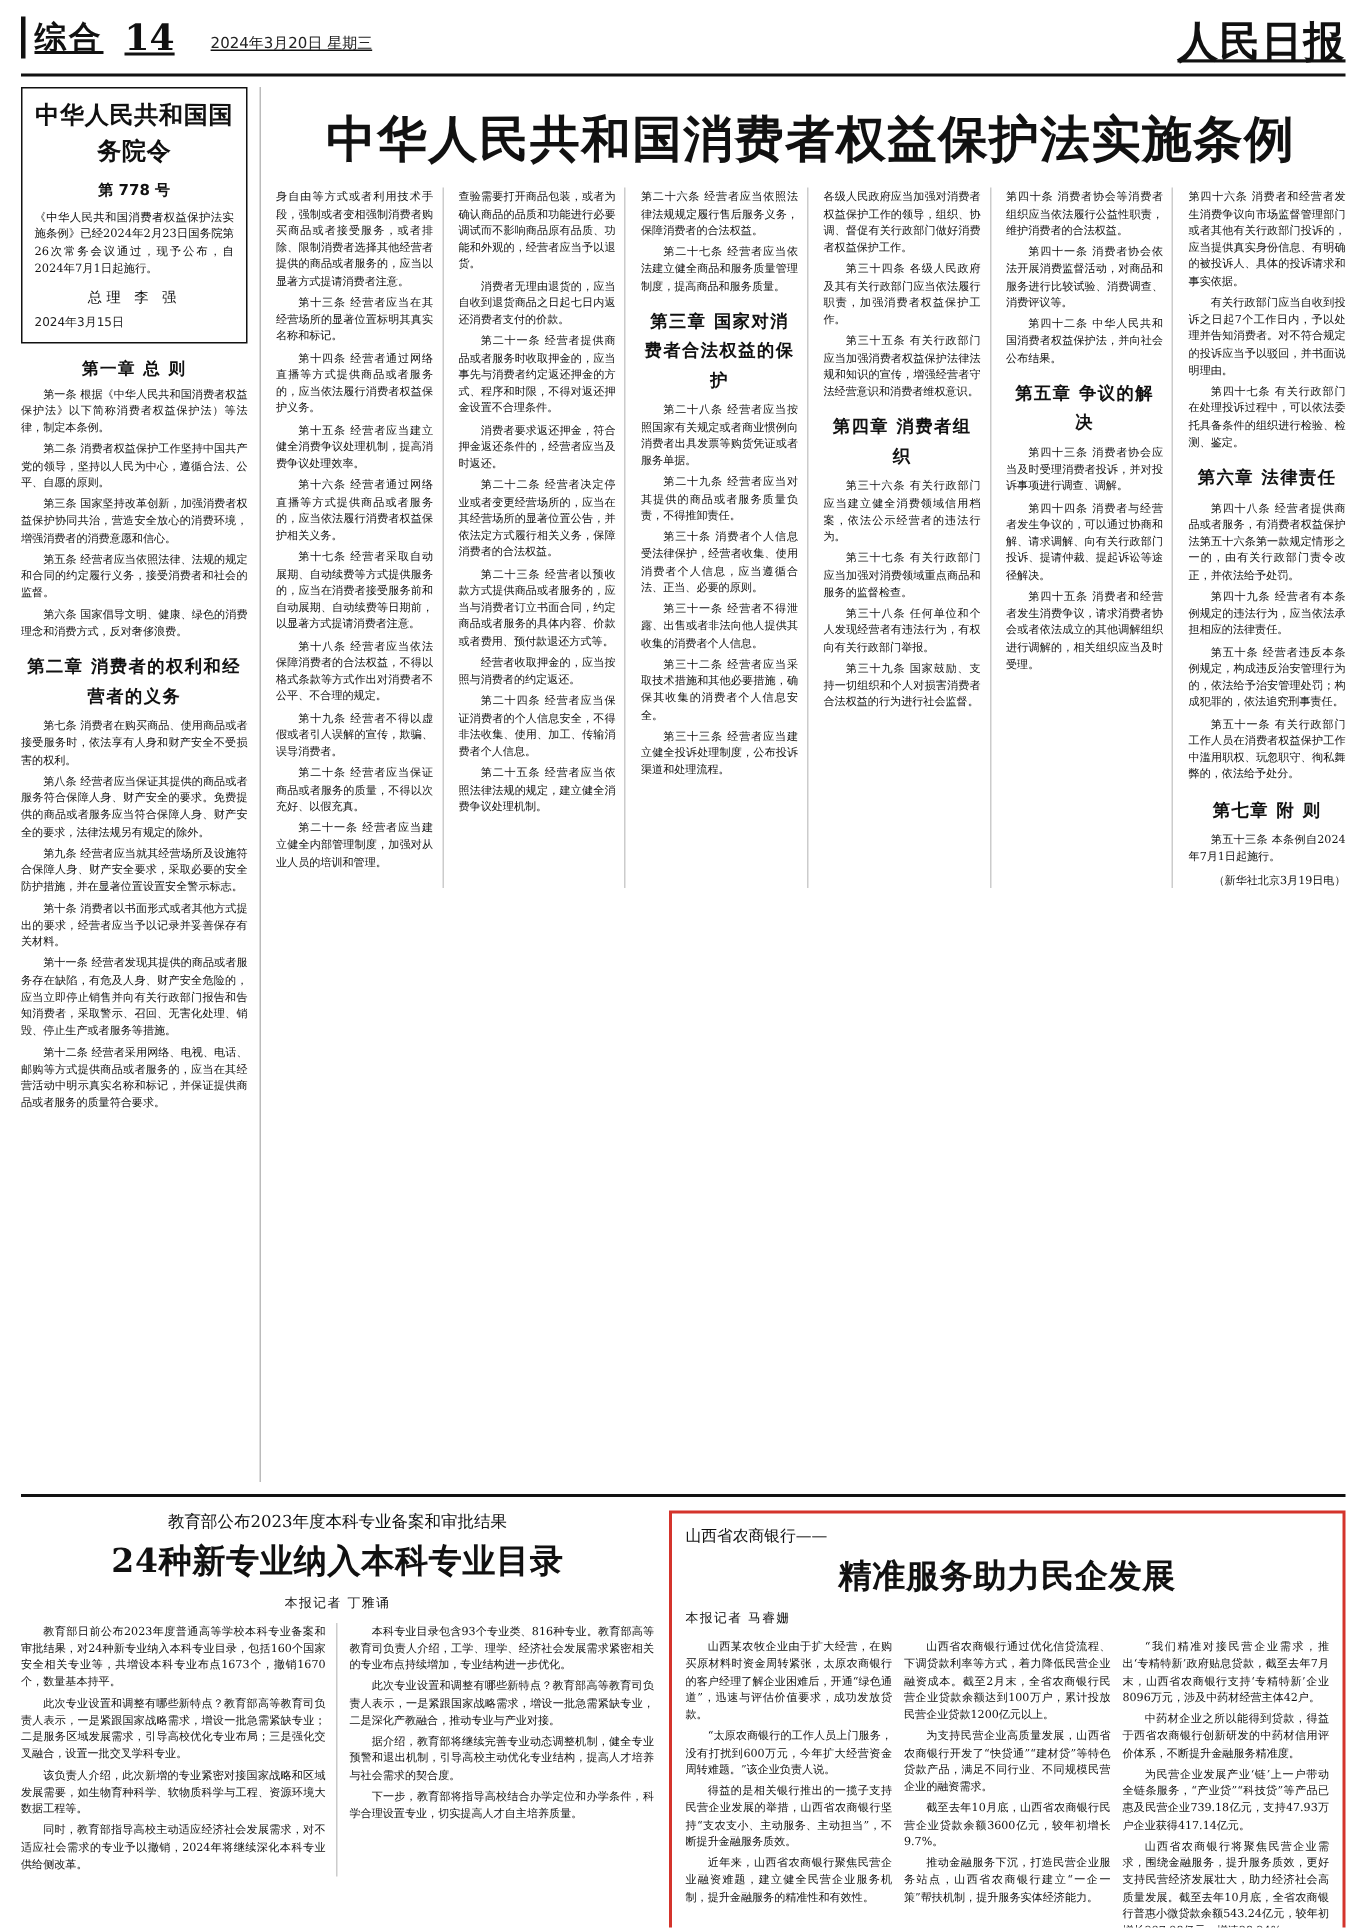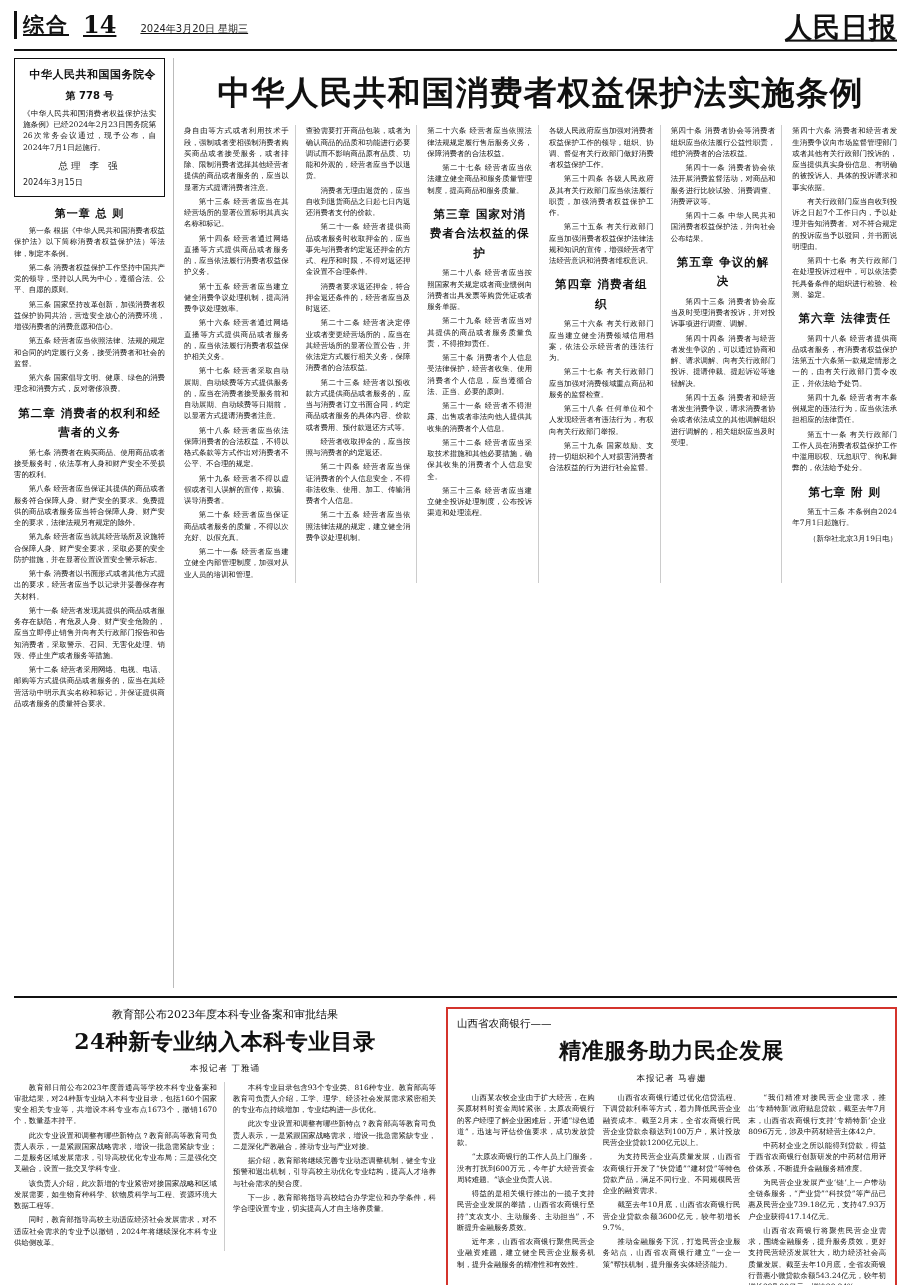--- a/index.html
+++ b/index.html
@@ -60,22 +60,22 @@
     padding-right:8px;
     border-right:1px solid #bbb;
     box-sizing:border-box;
   }
   .decree-box{
     border:1px solid #111;
     padding:7px 8px 8px 8px;
     box-sizing:border-box;
   }
   .decree-title{
-    text-align:right;font-weight:bold;font-size:11px;
-    font-family:Liberation Serif, serif;
+    text-align:center;font-weight:bold;font-size:16px;
+    font-family:Liberation Mono, monospace;
     letter-spacing:0.5px;line-height:1.5;
   }
   .decree-no{
     text-align:center;font-size:10px;margin-top:6px;font-weight:bold;
   }
   .decree-body{
     font-size:7.6px;line-height:1.5;margin-top:5px;text-align:justify;
     font-family:"DejaVu Serif","Liberation Serif",serif;
   }
   .decree-sign{
@@ -148,21 +148,21 @@
     box-sizing:border-box;
     padding:8px 9px;
     position:relative;
   }
   .ad-kicker{font-size:10.5px;font-family:"DejaVu Serif","Liberation Serif",serif;}
   .ad-headline{
     font-family:"DejaVu Serif","Liberation Serif",serif;
     font-size:22px;font-weight:bold;text-align:center;margin-top:5px;
     letter-spacing:0.5px;
   }
-  .ad-byline{text-align:center;font-size:8.5px;margin:7px 0;letter-spacing:1px;}
+  .ad-byline{font-size:8.5px;margin:7px 0;letter-spacing:1px;}
   .ad-cols{display:flex;column-gap:8px;}
   .adcol{flex:1 1 0;min-width:0;}
   .right-tag{
     text-align:right;font-size:7.4px;margin-top:5px;
     font-family:"DejaVu Serif","Liberation Serif",serif;
   }
 </style>
 </head>
 <body>
 
@@ -272,20 +272,21 @@
           <p class="bodytext">第四十五条  消费者和经营者发生消费争议，请求消费者协会或者依法成立的其他调解组织进行调解的，相关组织应当及时受理。</p>
         </div>
 
         <div class="col">
           <p class="bodytext noind">第四十六条  消费者和经营者发生消费争议向市场监督管理部门或者其他有关行政部门投诉的，应当提供真实身份信息、有明确的被投诉人、具体的投诉请求和事实依据。</p>
           <p class="bodytext">有关行政部门应当自收到投诉之日起7个工作日内，予以处理并告知消费者。对不符合规定的投诉应当予以驳回，并书面说明理由。</p>
           <p class="bodytext">第四十七条  有关行政部门在处理投诉过程中，可以依法委托具备条件的组织进行检验、检测、鉴定。</p>
           <div class="chapter big">第六章  法律责任</div>
           <p class="bodytext">第四十八条  经营者提供商品或者服务，有消费者权益保护法第五十六条第一款规定情形之一的，由有关行政部门责令改正，并依法给予处罚。</p>
           <p class="bodytext">第四十九条  经营者有本条例规定的违法行为，应当依法承担相应的法律责任。</p>
+          <p class="bodytext">第五十条  经营者违反本条例规定，构成违反治安管理行为的，依法给予治安管理处罚；构成犯罪的，依法追究刑事责任。</p>
           <p class="bodytext">第五十一条  有关行政部门工作人员在消费者权益保护工作中滥用职权、玩忽职守、徇私舞弊的，依法给予处分。</p>
           <div class="chapter big">第七章  附  则</div>
           <p class="bodytext">第五十三条  本条例自2024年7月1日起施行。</p>
           <div class="right-tag">（新华社北京3月19日电）</div>
         </div>
 
       </div>
     </div>
   </div>
 

